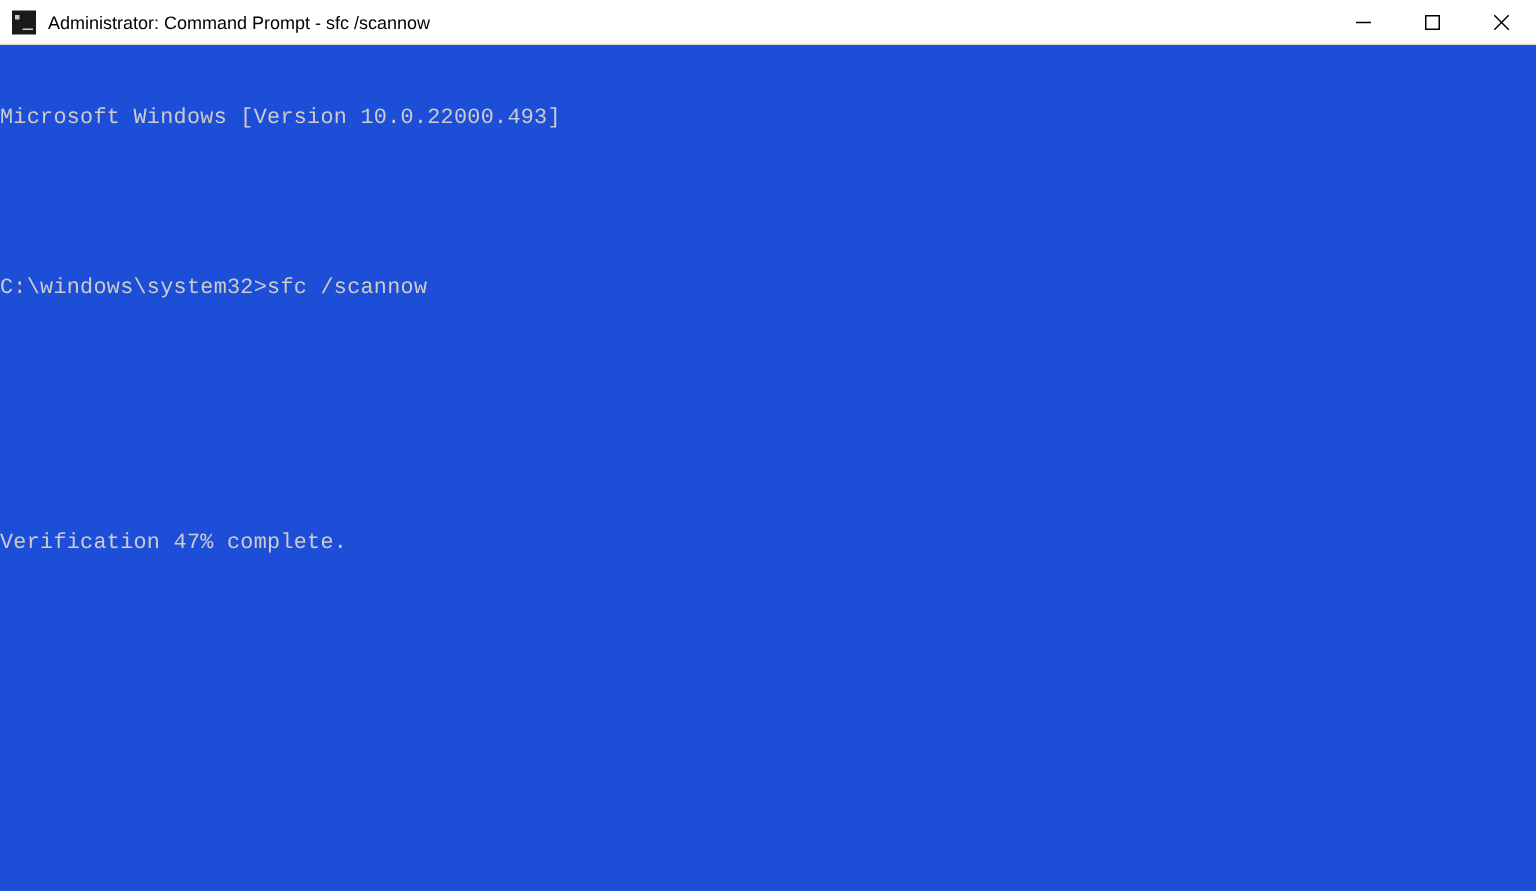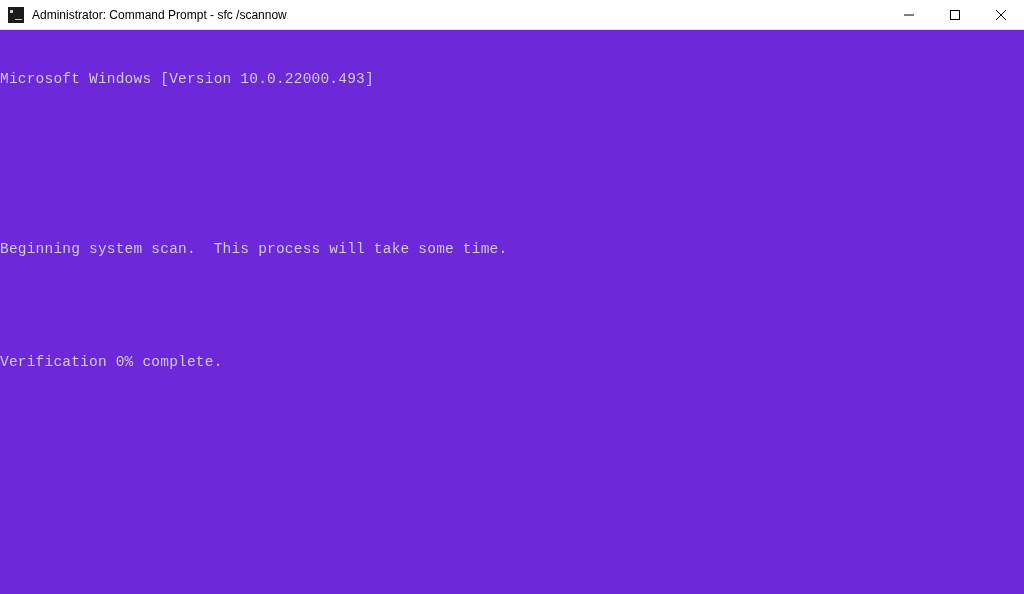--- a/index.html
+++ b/index.html
@@ -73,21 +73,21 @@
       align-items: center;
       justify-content: center;
       cursor: pointer;
     }
     .window-control svg {
       width: 10px;
       height: 10px;
     }
     .terminal {
       flex: 1;
-      background: #6d28d9;
+      background: #1d4ed8;
       color: #cccccc;
       font-family: 'Consolas', 'Courier New', monospace;
       font-size: 14.5px;
       line-height: 1.3;
       padding: 2px 0 16px 0;
       overflow: hidden;
       white-space: pre;
       letter-spacing: 0.2px;
     }
     .terminal-line {
@@ -116,18 +116,18 @@
         <svg viewBox="0 0 10 10">
           <line x1="0" y1="0" x2="10" y2="10" stroke="#000" stroke-width="1"></line>
           <line x1="10" y1="0" x2="0" y2="10" stroke="#000" stroke-width="1"></line>
         </svg>
       </div>
     </div>
   </div>
   <div class="terminal">
     <div class="terminal-line">Microsoft Windows [Version 10.0.22000.493]</div>
     <div class="terminal-line"></div>
+    <div class="terminal-line">C:\windows\system32&gt;sfc /scannow</div>
     <div class="terminal-line"></div>
-    <div class="terminal-line">Beginning system scan.  This process will take some time.</div>
     <div class="terminal-line"></div>
-    <div class="terminal-line">Verification 0% complete.</div>
+    <div class="terminal-line">Verification 47% complete.</div>
   </div>
 </div>
 
 </body></html>

